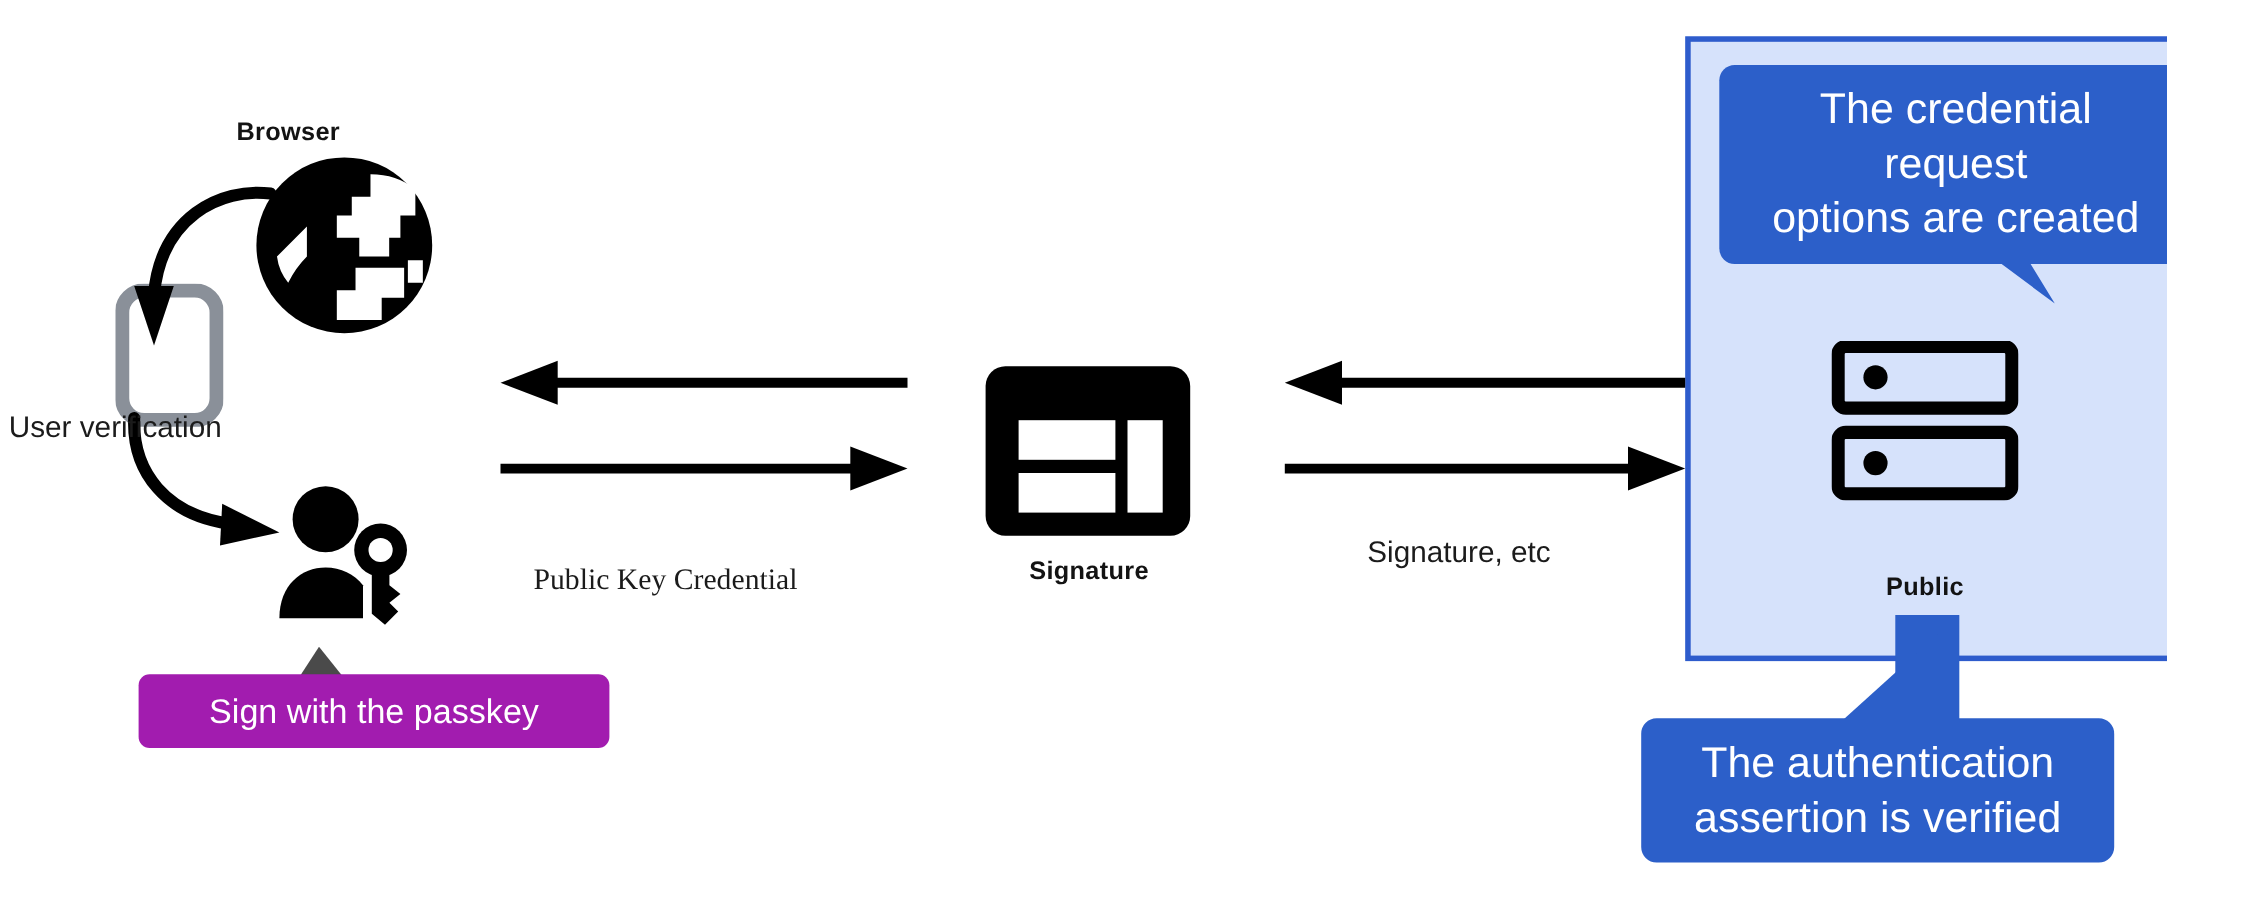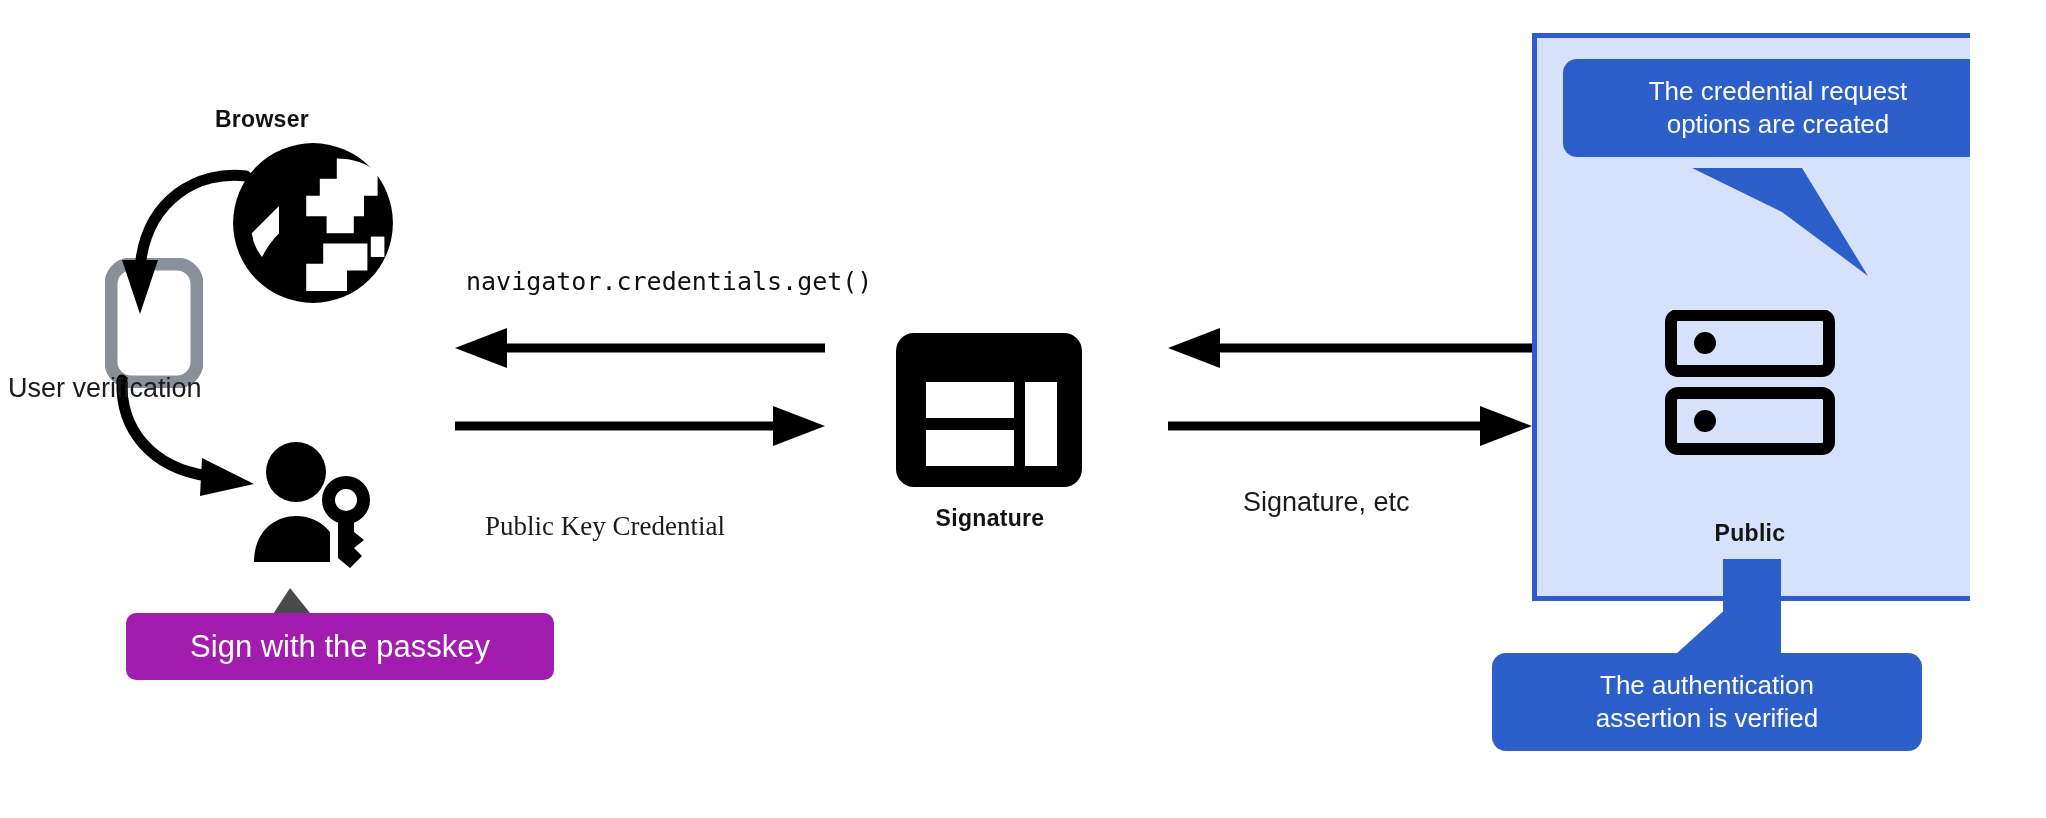--- a/index.html
+++ b/index.html
@@ -53,21 +53,21 @@
     font-size: 25px;
     color: #101010;
     white-space: nowrap;
   }
 
   
   .callout {
     background: #2c5fc9;
     color: #ffffff;
     border-radius: 14px;
-    font-size: 26px;
+    font-size: 39px;
     line-height: 1.27;
     text-align: center;
     padding: 16px 22px;
     box-sizing: border-box;
     white-space: pre-line;
   }
   
   .tooltip-dark {
     background: #a21caf;
     color: #ffffff;
@@ -128,21 +128,20 @@
     <circle cx="98" cy="60" r="24" fill="#000000"></circle>
     <circle cx="98" cy="60" r="11" fill="#ffffff"></circle>
     <path d="M90 80 L106 80 L106 92 L116 100 L106 108 L114 116 L102 128 L90 118 Z" fill="#000000"></path>
   </svg>
 
   <svg class="tail-svg" style="left:250px; top:580px;" width="90" height="60" viewBox="0 0 90 60" aria-hidden="true">
     <path d="M14 48 L40 8 L72 48 Z" fill="#4a4a4a"></path>
   </svg>
   <div class="abs tooltip-dark" style="left:126px; top:613px; width:428px;">Sign with the passkey</div>
 
-  <div class="abs code-label" style="left:466px; top:267px;">navigator.credentials.get()</div>
 
   <svg class="arrow-svg" style="left:455px; top:333px;" width="370" height="30" viewBox="0 0 370 30" aria-hidden="true">
     <line x1="40" y1="15" x2="370" y2="15" stroke="#000000" stroke-width="9"></line>
     <path d="M0 15 L52 -5 L52 35 Z" fill="#000000"></path>
   </svg>
 
   <svg class="arrow-svg" style="left:455px; top:411px;" width="370" height="30" viewBox="0 0 370 30" aria-hidden="true">
     <line x1="0" y1="15" x2="330" y2="15" stroke="#000000" stroke-width="9"></line>
     <path d="M370 15 L318 -5 L318 35 Z" fill="#000000"></path>
   </svg>

